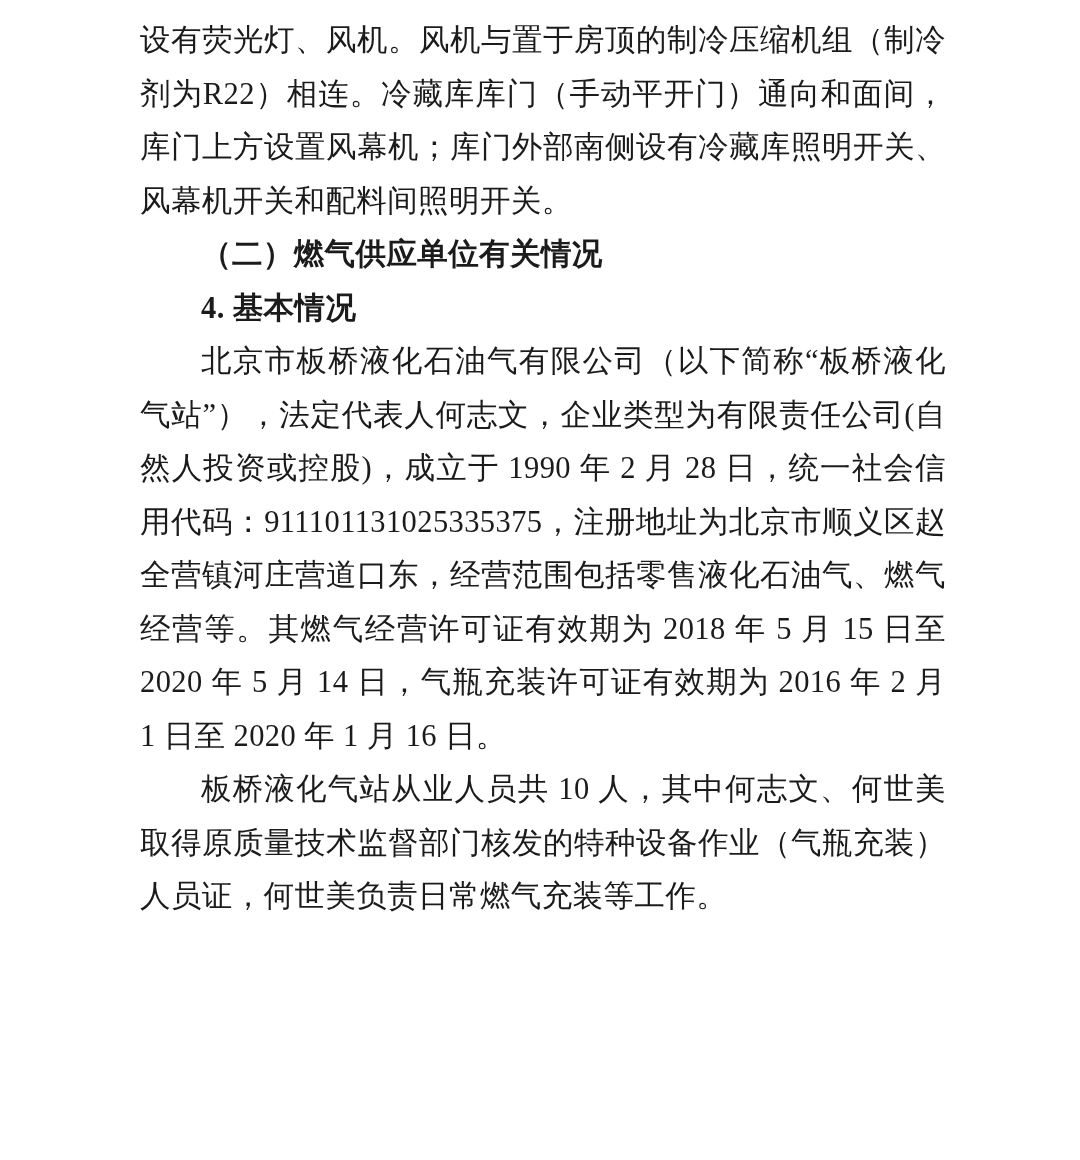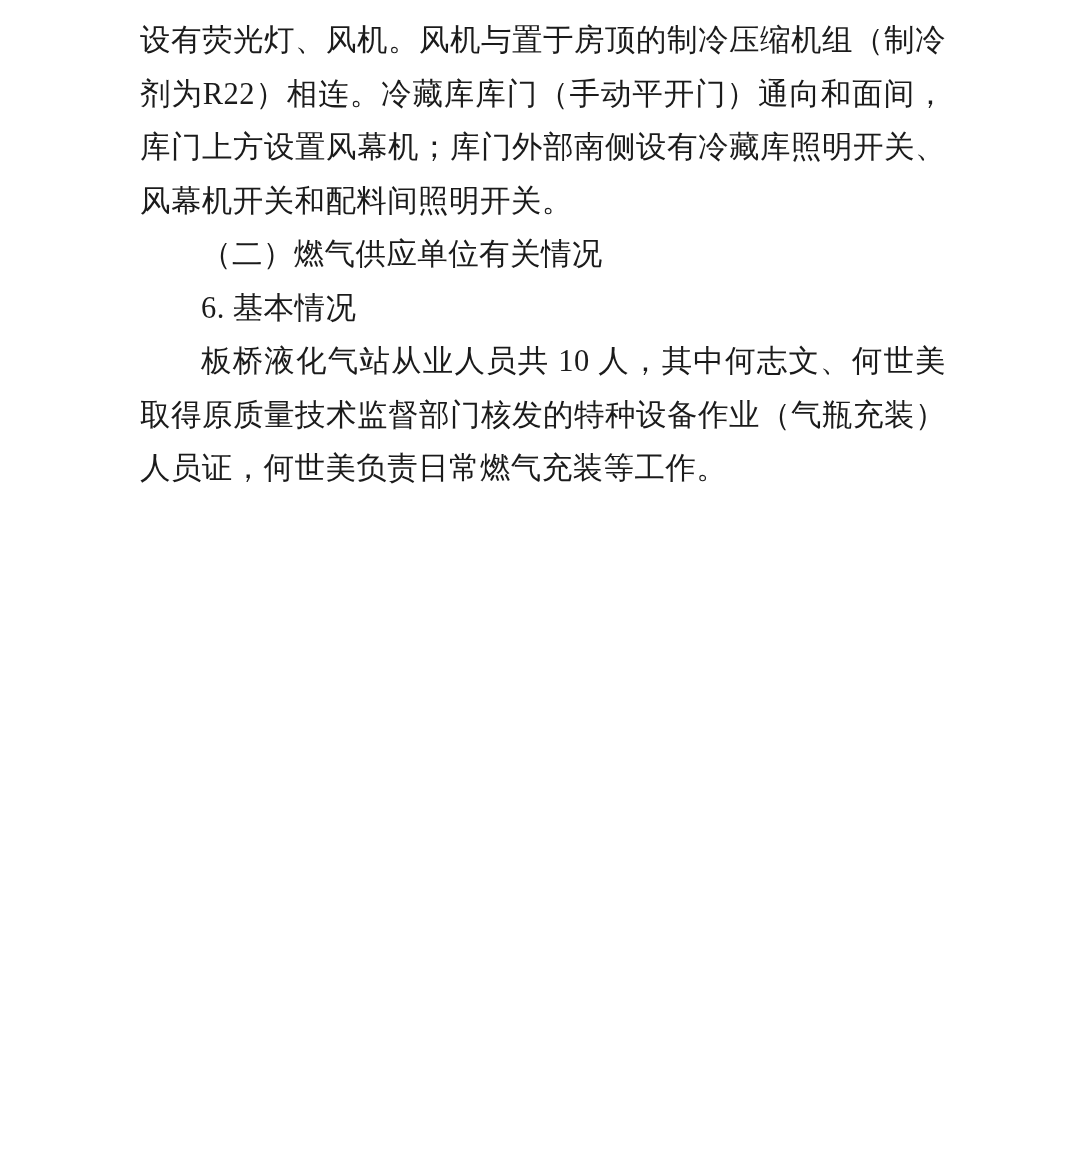--- a/index.html
+++ b/index.html
@@ -32,27 +32,28 @@
   .para {
     margin: 0 12px 0 0;
     text-indent: 0;
     white-space: normal;
   }
   .para.indent {
     text-indent: 61px;
   }
   .heading {
     text-indent: 61px;
-    font-weight: normal;
+    font-weight: bold;
   }
 </style>
 </head>
 <body>
 
 <div class="page">
   <div class="doc-body">
     <p class="para">设有荧光灯、风机。风机与置于房顶的制冷压缩机组（制冷剂为R22）相连。冷藏库库门（手动平开门）通向和面间，库门上方设置风幕机；库门外部南侧设有冷藏库照明开关、风幕机开关和配料间照明开关。</p>
     <p class="para heading">（二）燃气供应单位有关情况</p>
-    <p class="para heading">6. 基本情况</p>
+    <p class="para heading">4. 基本情况</p>
+    <p class="para indent">北京市板桥液化石油气有限公司（以下简称“板桥液化气站”），法定代表人何志文，企业类型为有限责任公司(自然人投资或控股)，成立于 1990 年 2 月 28 日，统一社会信用代码：911101131025335375，注册地址为北京市顺义区赵全营镇河庄营道口东，经营范围包括零售液化石油气、燃气经营等。其燃气经营许可证有效期为 2018 年 5 月 15 日至 2020 年 5 月 14 日，气瓶充装许可证有效期为 2016 年 2 月 1 日至 2020 年 1 月 16 日。</p>
     <p class="para indent">板桥液化气站从业人员共 10 人，其中何志文、何世美取得原质量技术监督部门核发的特种设备作业（气瓶充装）人员证，何世美负责日常燃气充装等工作。</p>
 
   </div>
 </div>
 
 </body></html>

